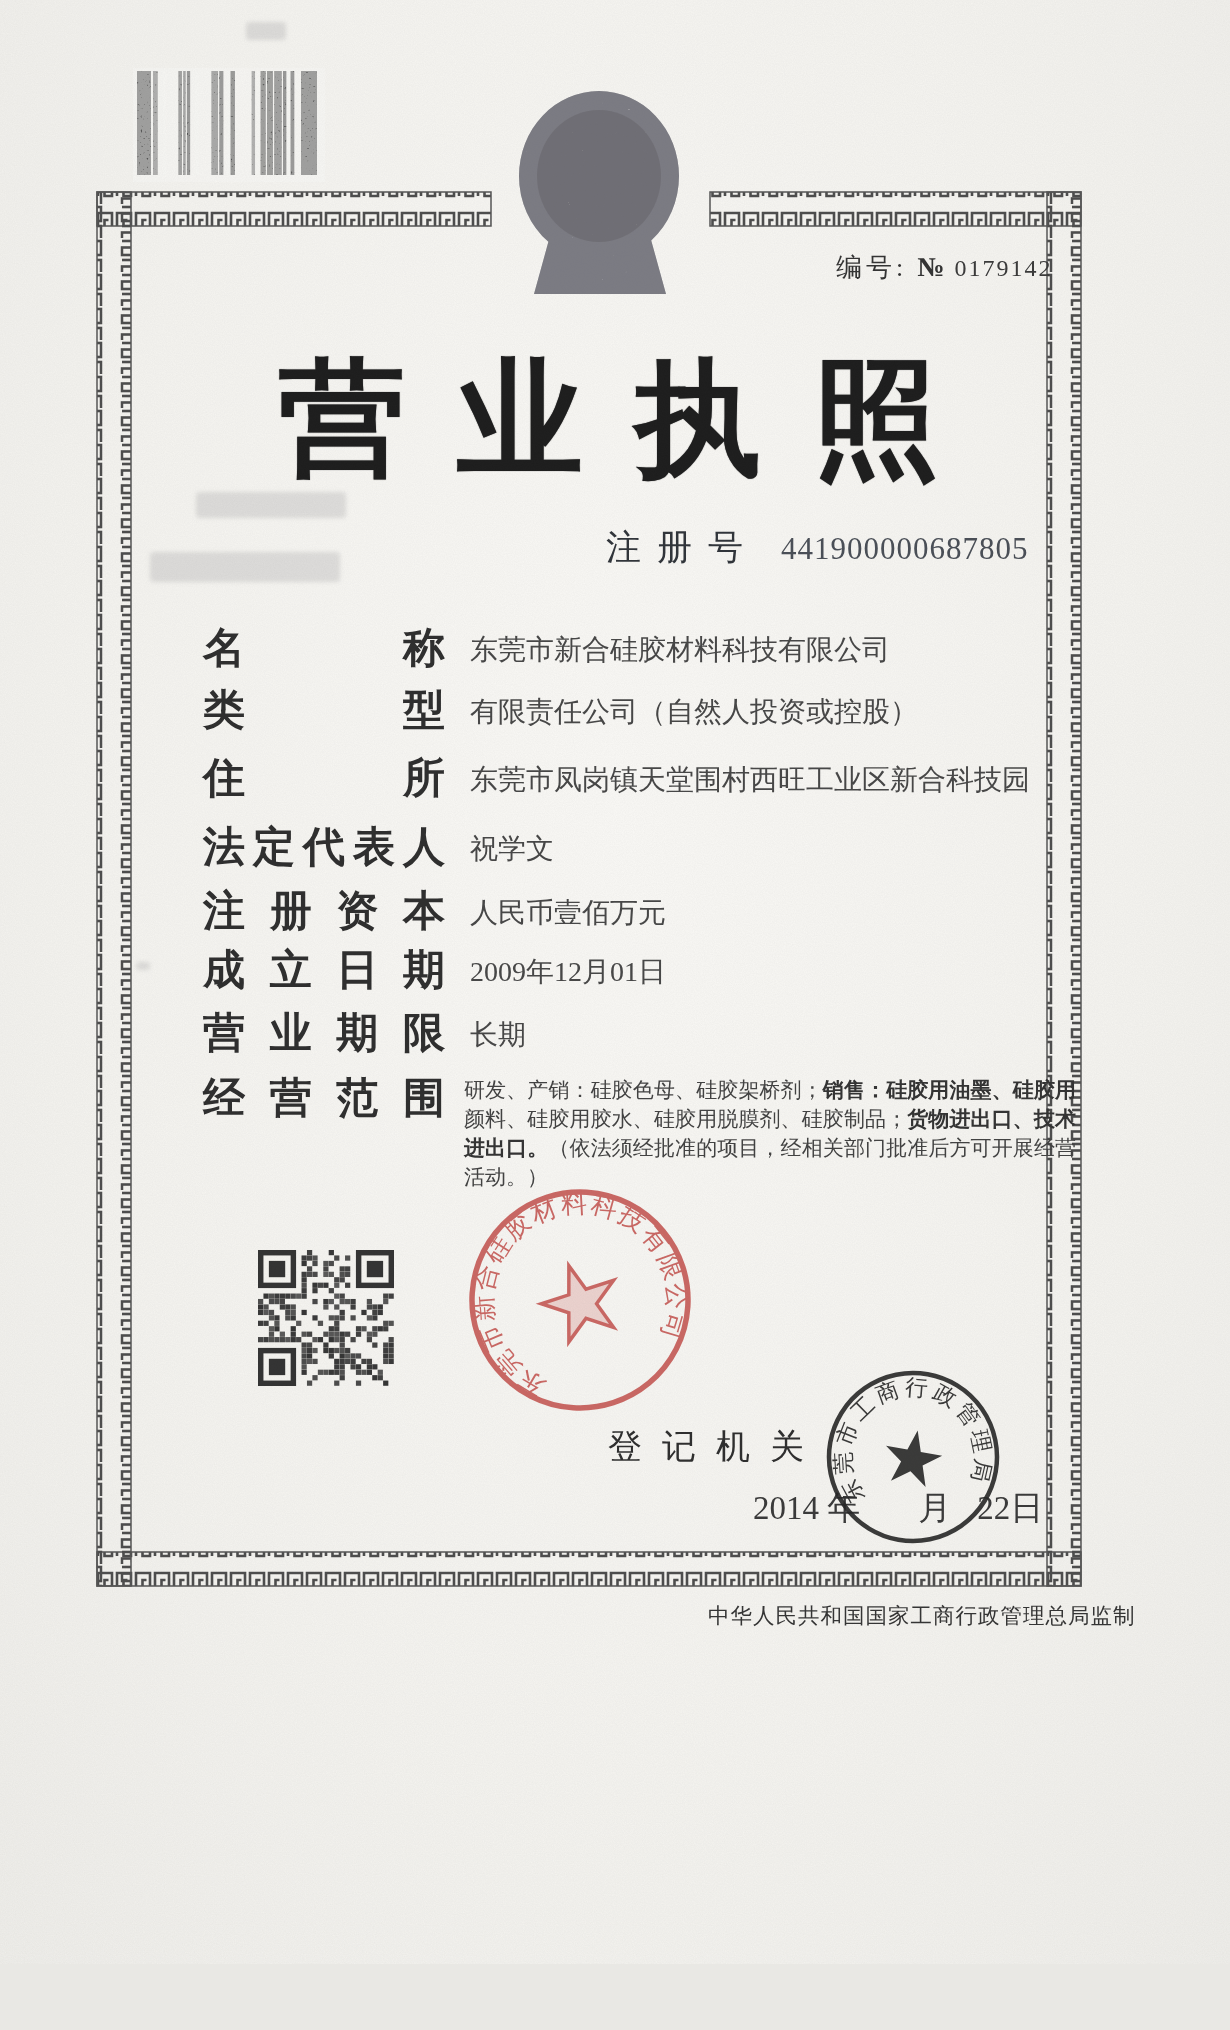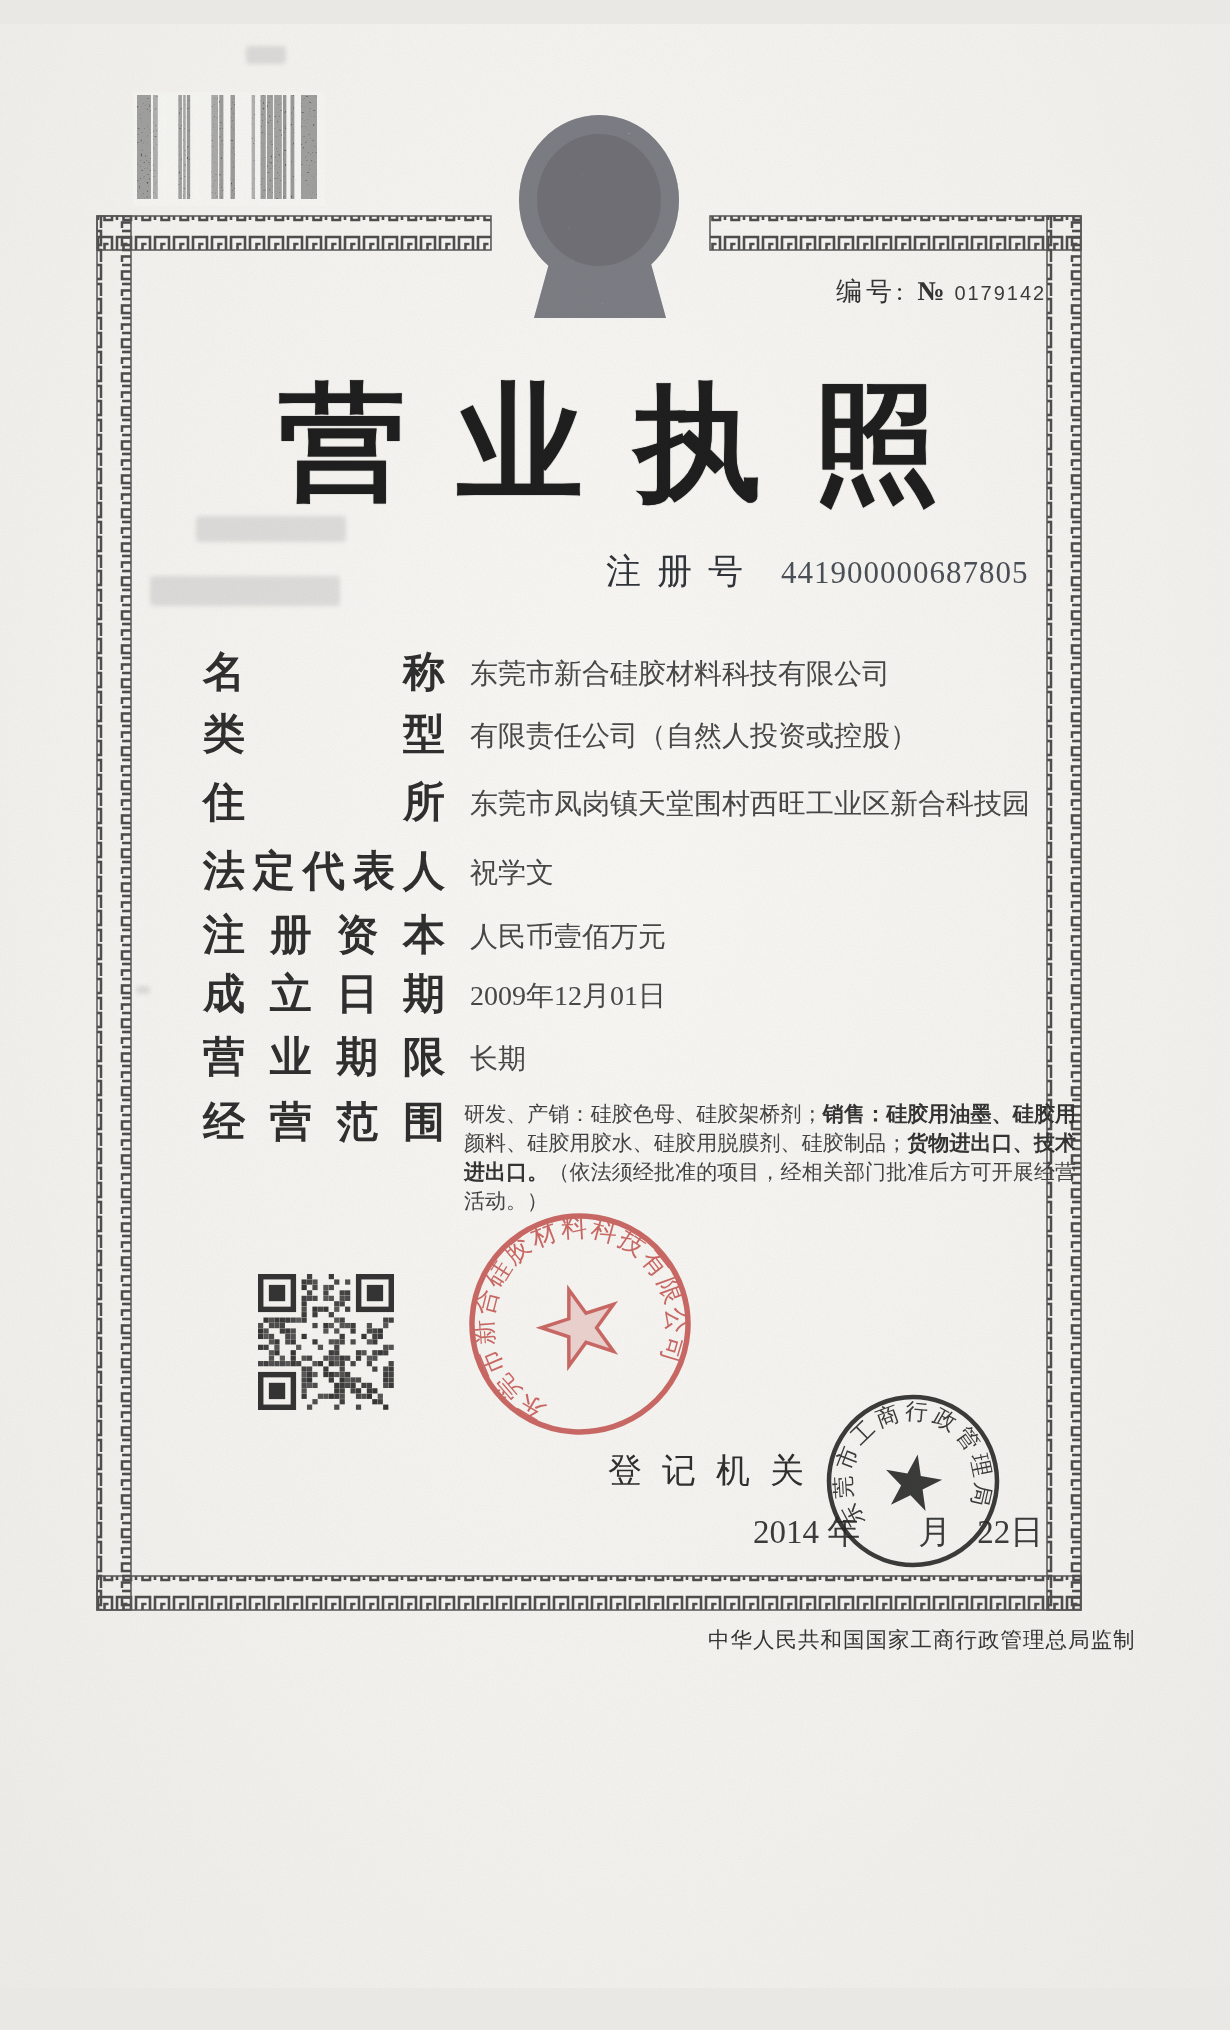--- a/index.html
+++ b/index.html
@@ -2,28 +2,27 @@
 <html><head>
 <meta charset="utf-8">
 <style>
   html,body{margin:0;padding:0;background:#e9e8e4;}
   .sheet{
     position:relative;width:1230px;height:1964px;overflow:hidden;
     background:#f6f5f1;
     background-image:radial-gradient(ellipse at 50% 40%, #faf9f6 0%, #f5f4f0 60%, #efeeea 100%);
     font-family:"Liberation Serif","DejaVu Serif",serif;
     color:#2b2b2b;
-    margin-top:24px;
   }
   .abs{position:absolute;}
   
   .serial{left:836px;top:250px;display:flex;align-items:baseline;gap:10px;color:#333;}
   .serial .slabel{font-size:26px;letter-spacing:4px;}
   .serial .ssym{font-size:27px;font-weight:bold;}
-  .serial .snum{font-family:Liberation Sans, sans-serif;font-size:20px;letter-spacing:2px;color:#3a3a3a;}
+  .serial .snum{font-family:Liberation Serif, serif;font-size:24px;letter-spacing:2px;color:#3a3a3a;}
   
   .title{left:0;width:1230px;top:336px;text-align:center;
     font-family:"DejaVu Sans","Liberation Sans",sans-serif;
     font-weight:900;font-size:126px;letter-spacing:52px;padding-left:40px;box-sizing:border-box;
     color:#1d1d1d;text-shadow:0 0 1px #444;}
   
   .regline{left:606px;top:524px;display:flex;align-items:baseline;gap:22px;font-family:Liberation Serif, serif;}
   .regline .rlabel{font-size:35px;letter-spacing:16px;color:#30343a;}
   .regline .rvalue{font-size:31px;color:#4a4f57;letter-spacing:1px;text-align:right;}
   

